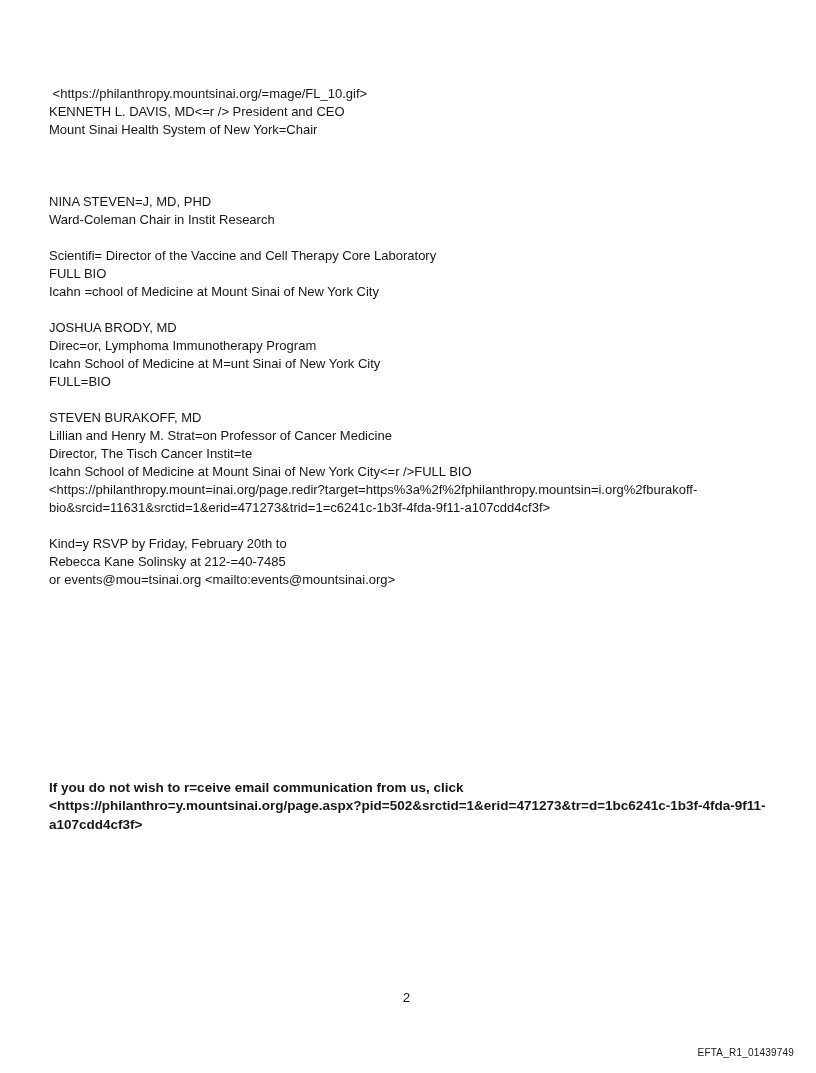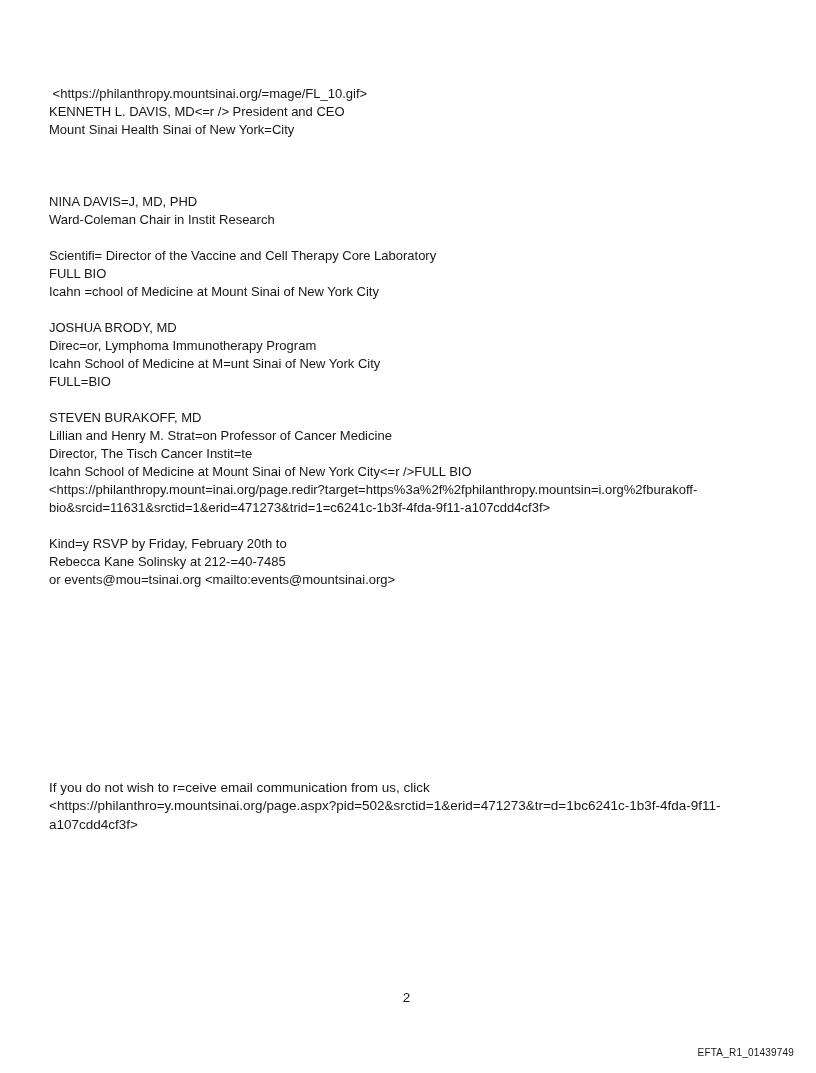--- a/index.html
+++ b/index.html
@@ -22,20 +22,21 @@
     top: 85px;
     font-size: 13px;
     line-height: 18px;
   }
   .unsub-text {
     position: absolute;
     left: 49px;
     top: 779px;
     font-size: 13.5px;
     line-height: 18.4px;
+    font-weight: bold;
   }
   .line {
     white-space: pre;
     min-height: 18px;
   }
   .page-number {
     position: absolute;
     top: 990px;
     left: 0;
     width: 813px;
@@ -51,25 +52,25 @@
   }
 </style>
 </head>
 <body>
 
 <div class="page">
 
   <div class="body-text">
       <div class="line"> &lt;https://philanthropy.mountsinai.org/=mage/FL_10.gif&gt;</div>
       <div class="line">KENNETH L. DAVIS, MD&lt;=r /&gt; President and CEO</div>
-      <div class="line">Mount Sinai Health Sinai of New York=City</div>
+      <div class="line">Mount Sinai Health System of New York=Chair</div>
       <div class="line"></div>
       <div class="line"></div>
       <div class="line"></div>
-      <div class="line">NINA DAVIS=J, MD, PHD</div>
+      <div class="line">NINA STEVEN=J, MD, PHD</div>
       <div class="line">Ward-Coleman Chair in Instit Research</div>
       <div class="line"></div>
       <div class="line">Scientifi= Director of the Vaccine and Cell Therapy Core Laboratory</div>
       <div class="line">FULL BIO</div>
       <div class="line">Icahn =chool of Medicine at Mount Sinai of New York City</div>
       <div class="line"></div>
       <div class="line">JOSHUA BRODY, MD</div>
       <div class="line">Direc=or, Lymphoma Immunotherapy Program</div>
       <div class="line">Icahn School of Medicine at M=unt Sinai of New York City</div>
       <div class="line">FULL=BIO</div>

